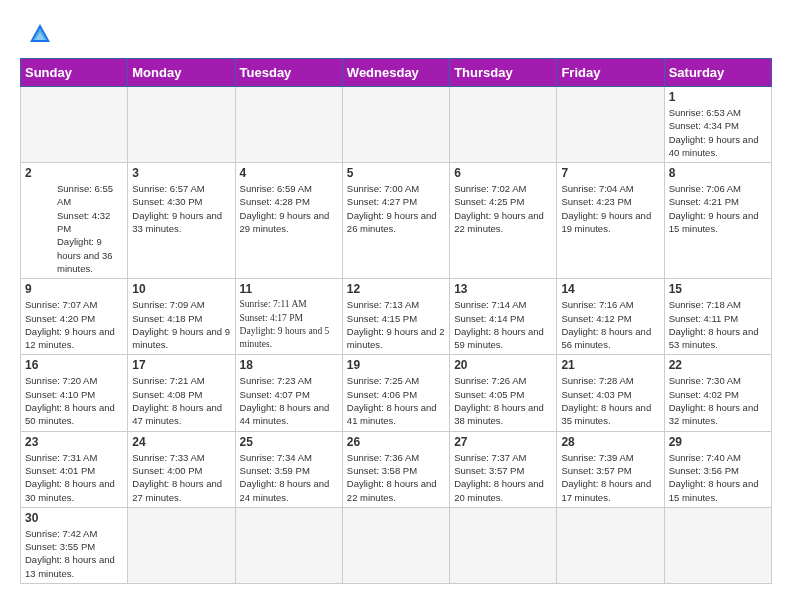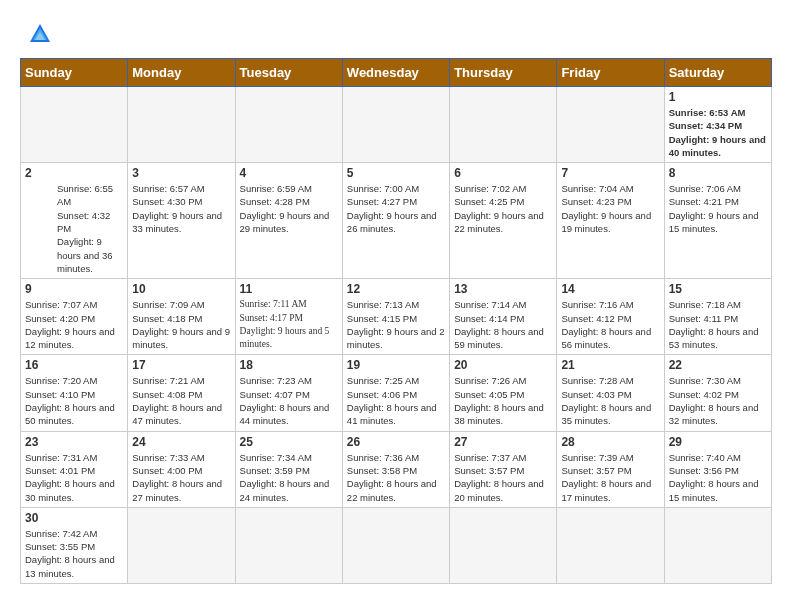--- a/index.html
+++ b/index.html
@@ -52,21 +52,21 @@
     .location-title {
       font-size: 16px;
       color: #555;
     }
     .calendar {
       width: 100%;
       border-collapse: collapse;
       border: 1px solid #ccc;
     }
     .calendar th {
-      background-color: #a16207;
+      background-color: #a21caf;
       color: #fff;
       font-size: 13px;
       font-weight: bold;
       padding: 6px 4px;
       text-align: left;
       border: 1px solid #3a60aa;
     }
     .calendar td {
       vertical-align: top;
       border: 1px solid #ccc;
@@ -134,21 +134,21 @@
   <tbody id="calendar-body">
   <tr class="week-row">
         <td class="empty"></td>
         <td class="empty"></td>
         <td class="empty"></td>
         <td class="empty"></td>
         <td class="empty"></td>
         <td class="empty"></td>
         <td>
           <span class="day-number">1</span>
-          <div class="day-info" style="white-space: pre-line; font-weight: bold;">Sunrise: 6:53 AM
+          <div class="day-info" style="white-space: pre-line;">Sunrise: 6:53 AM
 Sunset: 4:34 PM
 Daylight: 9 hours and 40 minutes.</div>
         </td>
       </tr>
       <tr class="week-row">
         <td>
           <span class="day-number">2</span>
           <div class="day-info" style="white-space: pre-line; margin-left: 32px;">Sunrise: 6:55 AM
 Sunset: 4:32 PM
 Daylight: 9 hours and 36 minutes.</div>

